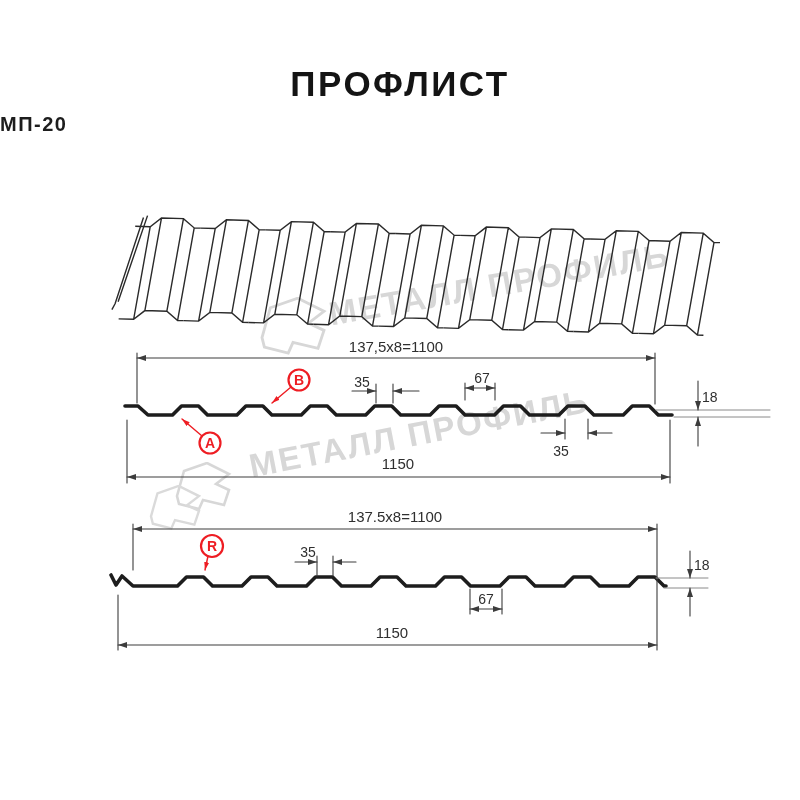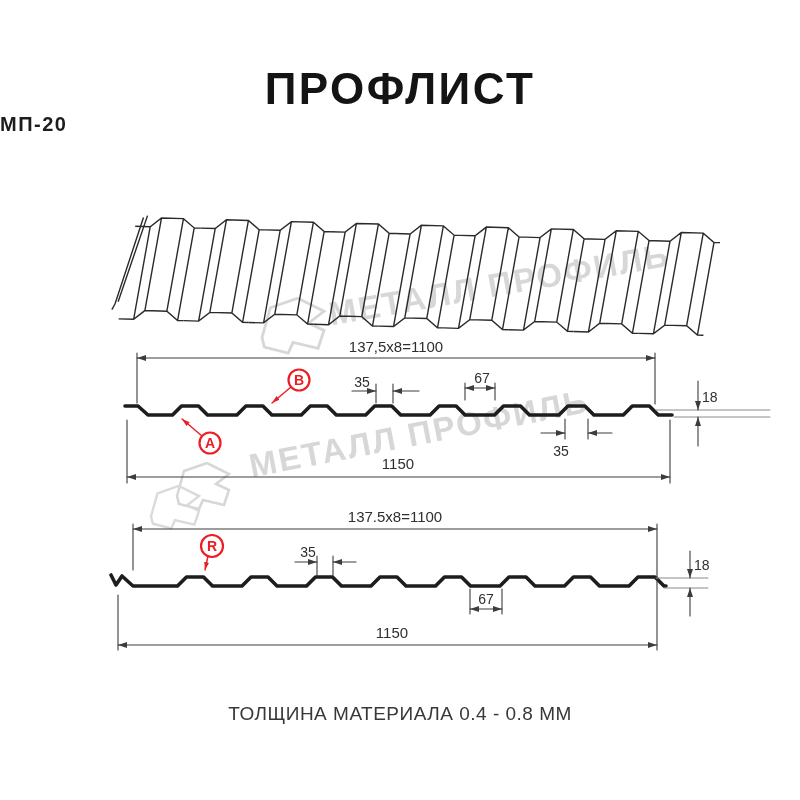--- a/index.html
+++ b/index.html
@@ -1,20 +1,20 @@
 <!DOCTYPE html>
 <html><head>
 <meta charset="utf-8">
 <style>
   html,body{margin:0;padding:0;background:#fff;}
   .stage{position:relative;width:800px;height:800px;background:#fff;overflow:hidden;
          font-family:"Liberation Sans","DejaVu Sans",sans-serif;}
   
   .title{position:absolute;left:0;top:64px;width:800px;text-align:center;
-         font-size:44px;font-weight:800;letter-spacing:2.5px;color:#141414;z-index:3;}
+         font-size:35px;font-weight:800;letter-spacing:2.5px;color:#141414;z-index:3;}
   .subtitle{position:absolute;left:0;top:113px;width:800px;
          font-size:20px;font-weight:600;letter-spacing:1.5px;color:#1d1d1d;z-index:3;}
   .footer{position:absolute;left:0;top:703px;width:800px;text-align:center;
          font-size:19px;font-weight:500;letter-spacing:.5px;color:#383838;z-index:3;}
   
   .wm-text{position:absolute;white-space:nowrap;font-size:33px;font-weight:700;
           letter-spacing:2px;color:#d7d7d7;z-index:1;transform-origin:left top;}
   .wm-text.one{left:326px;top:296px;transform:rotate(-10deg);}
   .wm-text.two{left:246px;top:448px;transform:rotate(-11deg);}
   .wm-logo{position:absolute;z-index:1;}
@@ -174,14 +174,13 @@
       <text class="dimtxt big" x="392" y="638" text-anchor="middle">1150</text>
 
       <g fill="none" stroke="#ee1d23">
         <circle cx="212" cy="546" r="11" stroke-width="2.2"></circle>
         <path d="M208,556 L205,570" stroke-width="1.4" marker-end="url(#mkr)"></path>
       </g>
       <text class="redtxt" x="212" y="551" text-anchor="middle">R</text>
     </g>
   </svg>
 
-  <div class="footer">ТОЛЩИНА МАТЕРИАЛА 0.4 - 0.8 ММ</div>
 </div>
 
 </body></html>

